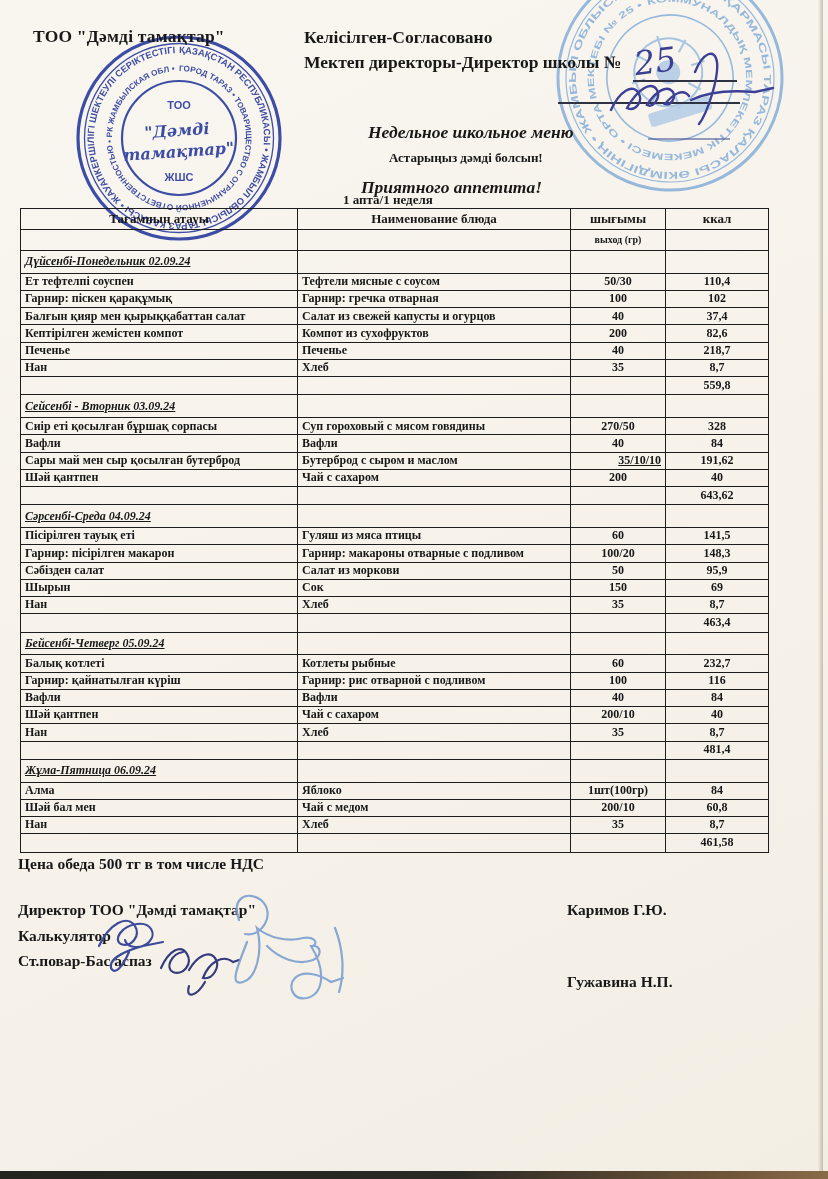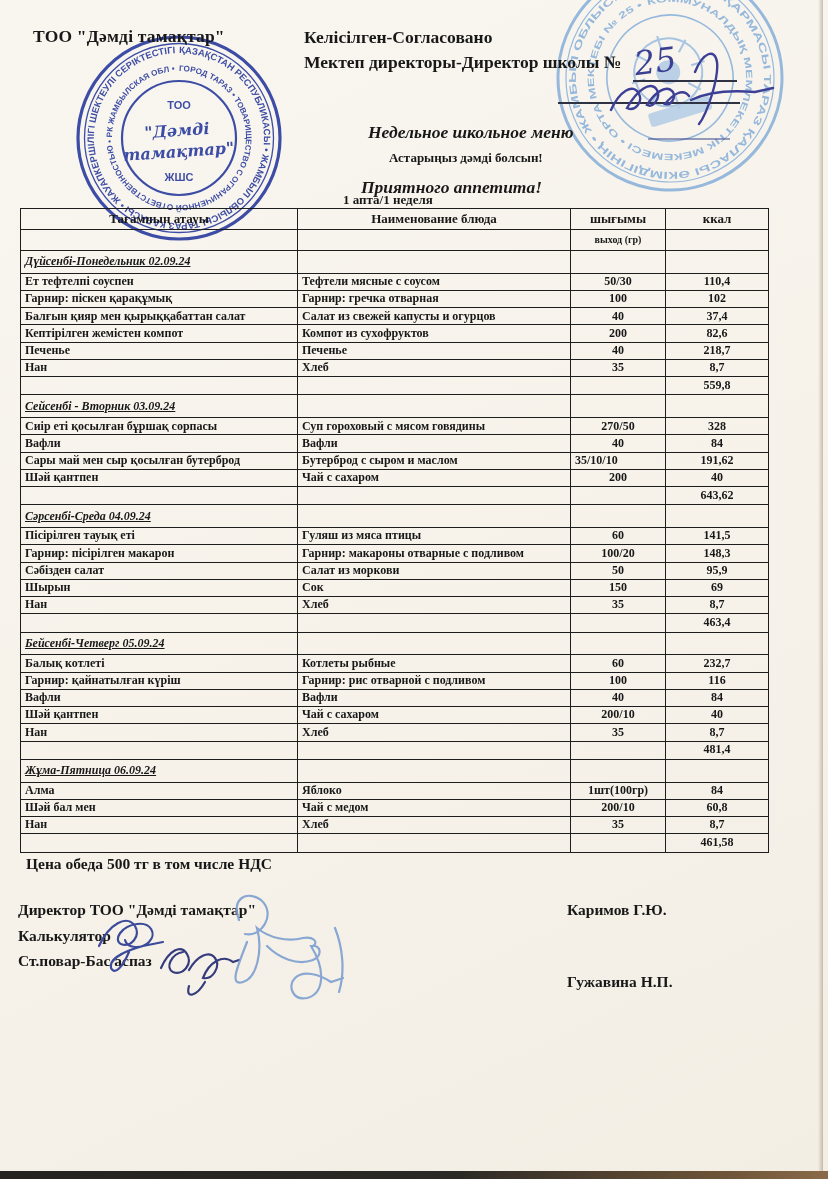--- a/index.html
+++ b/index.html
@@ -33,23 +33,23 @@
     padding:0 4px;vertical-align:middle;overflow:hidden;white-space:nowrap;
   }
   .head-row td{height:20px;text-align:center;font-size:13px;}
   .head-row2 td{height:20px;text-align:center;font-size:10px;}
   .day-row td{height:20px;}
   .day-title{font-size:13.5px;font-style:italic;text-decoration:underline;}
   .food-row td{height:15px;}
   .total-row td{height:16px;}
   .c-kk,.c-ru{text-align:left;}
   .c-qty,.c-kcal{text-align:center;font-size:12.5px;}
-  .qty-left{text-align:left;border-left:none;}
-  
-  .price-note{left:26px;top:855px;font-size:15.5px;font-weight:bold;}
+  .qty-left{text-align:right;border-left:none;text-decoration:underline;}
+  
+  .price-note{left:18px;top:855px;font-size:15.5px;font-weight:bold;}
   .sig-title-0{left:18px;top:901px;font-size:15.5px;font-weight:bold;}
   .sig-title-1{left:18px;top:927px;font-size:15.5px;font-weight:bold;}
   .sig-title-2{left:18px;top:952px;font-size:15.5px;font-weight:bold;}
   .sig-name-0{left:567px;top:901px;font-size:15.5px;font-weight:bold;}
   .sig-name-1{left:567px;top:929px;font-size:15.5px;font-weight:bold;margin-top:44px;}
   
   .stamp{pointer-events:none;}
   .stamp-left{left:74px;top:33px;width:210px;height:210px;opacity:.92;}
   .stamp-right{left:552px;top:-40px;width:236px;height:236px;transform:rotate(-17deg);opacity:.85;}
   

